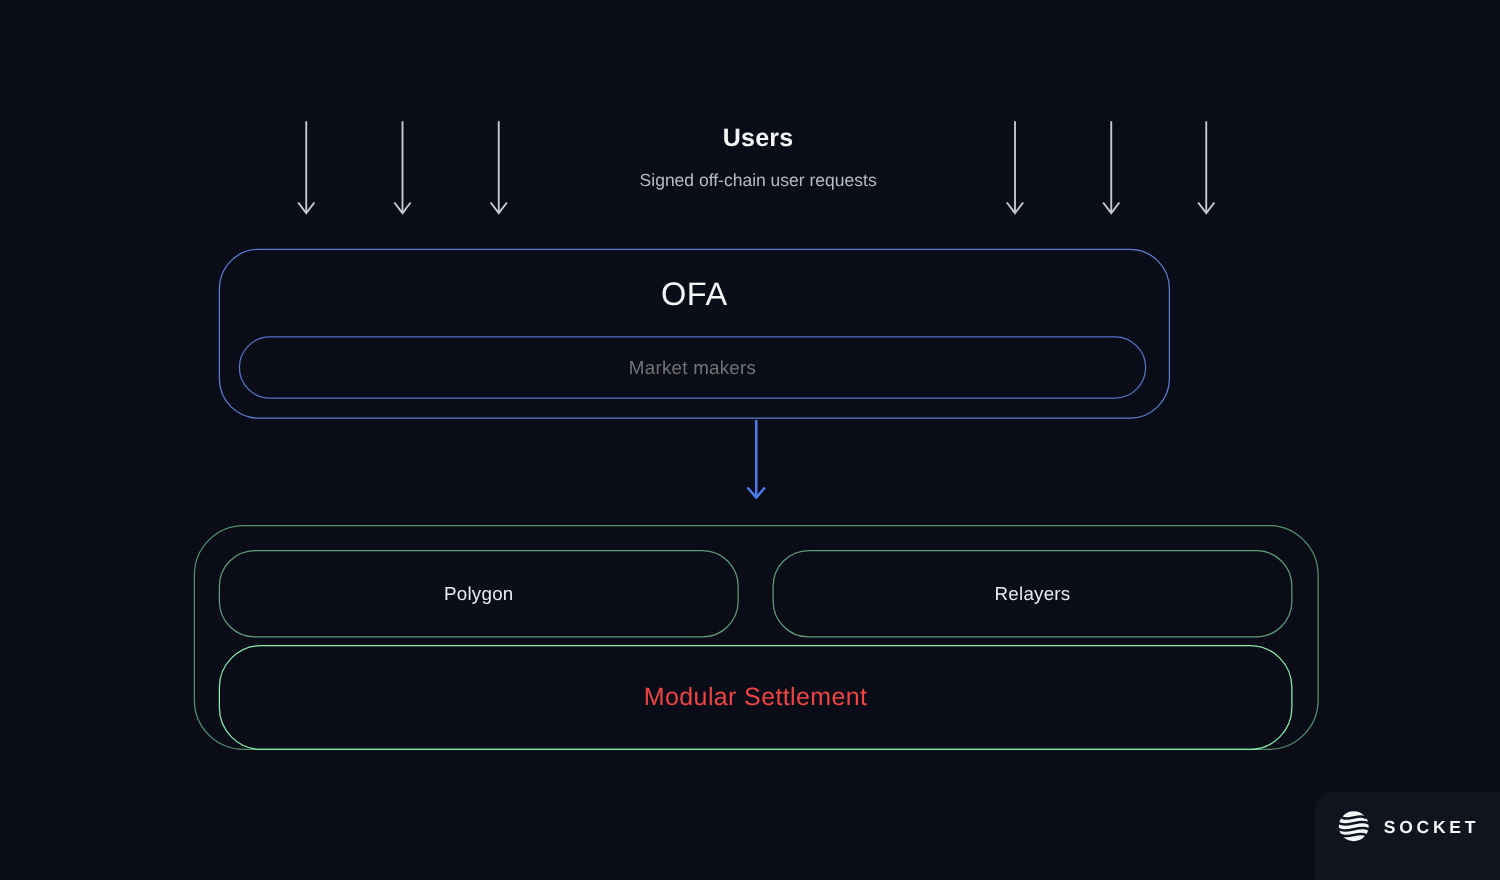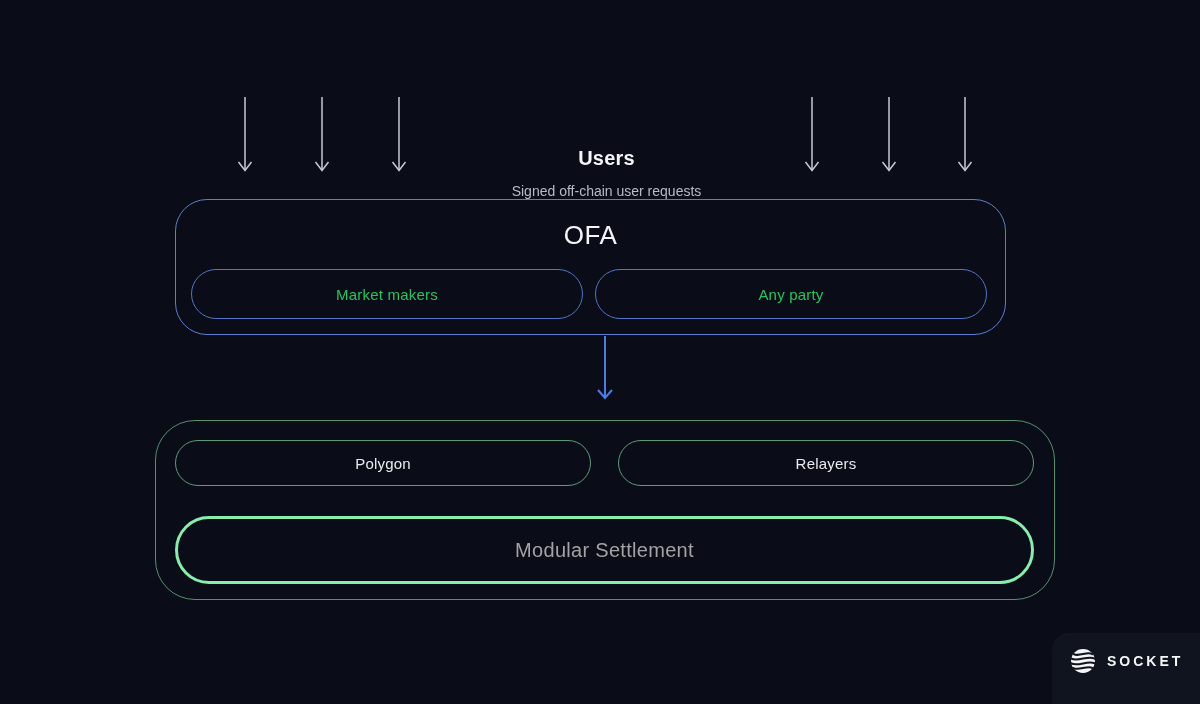--- a/index.html
+++ b/index.html
@@ -13,75 +13,74 @@
   }
 
   
   .user-arrow { position:absolute; top:96px; }
   .user-arrow svg { display:block; }
   .user-arrow line, .user-arrow polyline { stroke:#c6cad3; stroke-width:1.5; fill:none; }
 
   .users-header {
     position:absolute; left:175px; top:100px; width:863px;
     text-align:center;
-    margin-top:47px;
   }
   .users-title { font-size:20px; font-weight:700; color:#f4f5f7; letter-spacing:0.2px; }
   .users-subtitle { margin-top:13px; font-size:14px; font-weight:400; color:#b7bbc6; }
 
   
   .ofa-box {
-    position:absolute; left:175px; top:199px; width:831px; height:136px;
+    position:absolute; left:175px; top:199px; width:761px; height:136px;
     border:1px solid #5b7ed2; border-radius:32px;
     box-sizing:border-box;
     text-decoration:underline;
   }
   .ofa-title {
     position:absolute; top:20px; left:0; right:0;
     text-align:center; font-size:26px; font-weight:500; color:#f4f5f7;
     letter-spacing:0.5px;
   }
   .ofa-pill-row {
     position:absolute; left:15px; right:18px; bottom:15px;
     display:flex; gap:12px;
   }
   .ofa-pill {
     flex:1; height:50px;
     border:1px solid #5574c6; border-radius:25px;
     display:flex; align-items:center; justify-content:center;
-    font-size:15px; color:#22c55e; letter-spacing:0.2px;
+    font-size:15px; color:#737373; letter-spacing:0.2px;
     box-sizing:border-box;
   }
 
   
   .flow-arrow { position:absolute; left:596px; top:336px; }
   .flow-arrow line, .flow-arrow polyline { stroke:#4d7ce8; stroke-width:2; fill:none; }
 
   
   .settlement-box {
     position:absolute; left:155px; top:420px; width:900px; height:180px;
     border:1px solid #55906c; border-radius:40px;
     box-sizing:border-box;
   }
   .chain-row {
     position:absolute; left:19px; right:20px; top:19px;
     display:flex; gap:27px;
   }
   .chain-pill {
-    flex:1; height:46px;
+    flex:1; height:70px;
     border:1px solid #5f9b78; border-radius:29px;
     display:flex; align-items:center; justify-content:center;
     font-size:15px; color:#e9ebef; letter-spacing:0.2px;
     box-sizing:border-box;
   }
   .settlement-pill {
-    position:absolute; left:19px; right:20px; top:95px; height:68px;
-    border:3px solid #86efac; border-radius:34px;
+    position:absolute; left:19px; right:20px; top:95px; height:84px;
+    border:1px solid #86efac; border-radius:34px;
     display:flex; align-items:center; justify-content:center;
-    font-size:20px; font-weight:500; color:#a3a3a3; letter-spacing:0.3px;
+    font-size:20px; font-weight:500; color:#ef4444; letter-spacing:0.3px;
     box-sizing:border-box;
   }
 
   
   .brand-chip {
     position:absolute; left:1052px; top:633px; width:170px; height:92px;
     background:#10141f; border-radius:16px;
   }
   .brand-row {
     display:flex; align-items:center; gap:11px;
@@ -135,21 +134,20 @@
   <svg width="16" height="78" viewBox="0 0 16 78">
       <line x1="8" y1="1" x2="8" y2="74"></line>
       <polyline points="1.5,66 8,74.5 14.5,66"></polyline>
     </svg>
 </div>
 
 <div class="ofa-box">
   <div class="ofa-title">OFA</div>
   <div class="ofa-pill-row">
     <div class="ofa-pill">Market makers</div>
-    <div class="ofa-pill">Any party</div>
   </div>
 </div>
 
 <div class="flow-arrow">
   <svg width="18" height="66" viewBox="0 0 18 66">
       <line x1="9" y1="0" x2="9" y2="61"></line>
       <polyline points="2,54 9,62 16,54"></polyline>
     </svg>
 </div>
 

